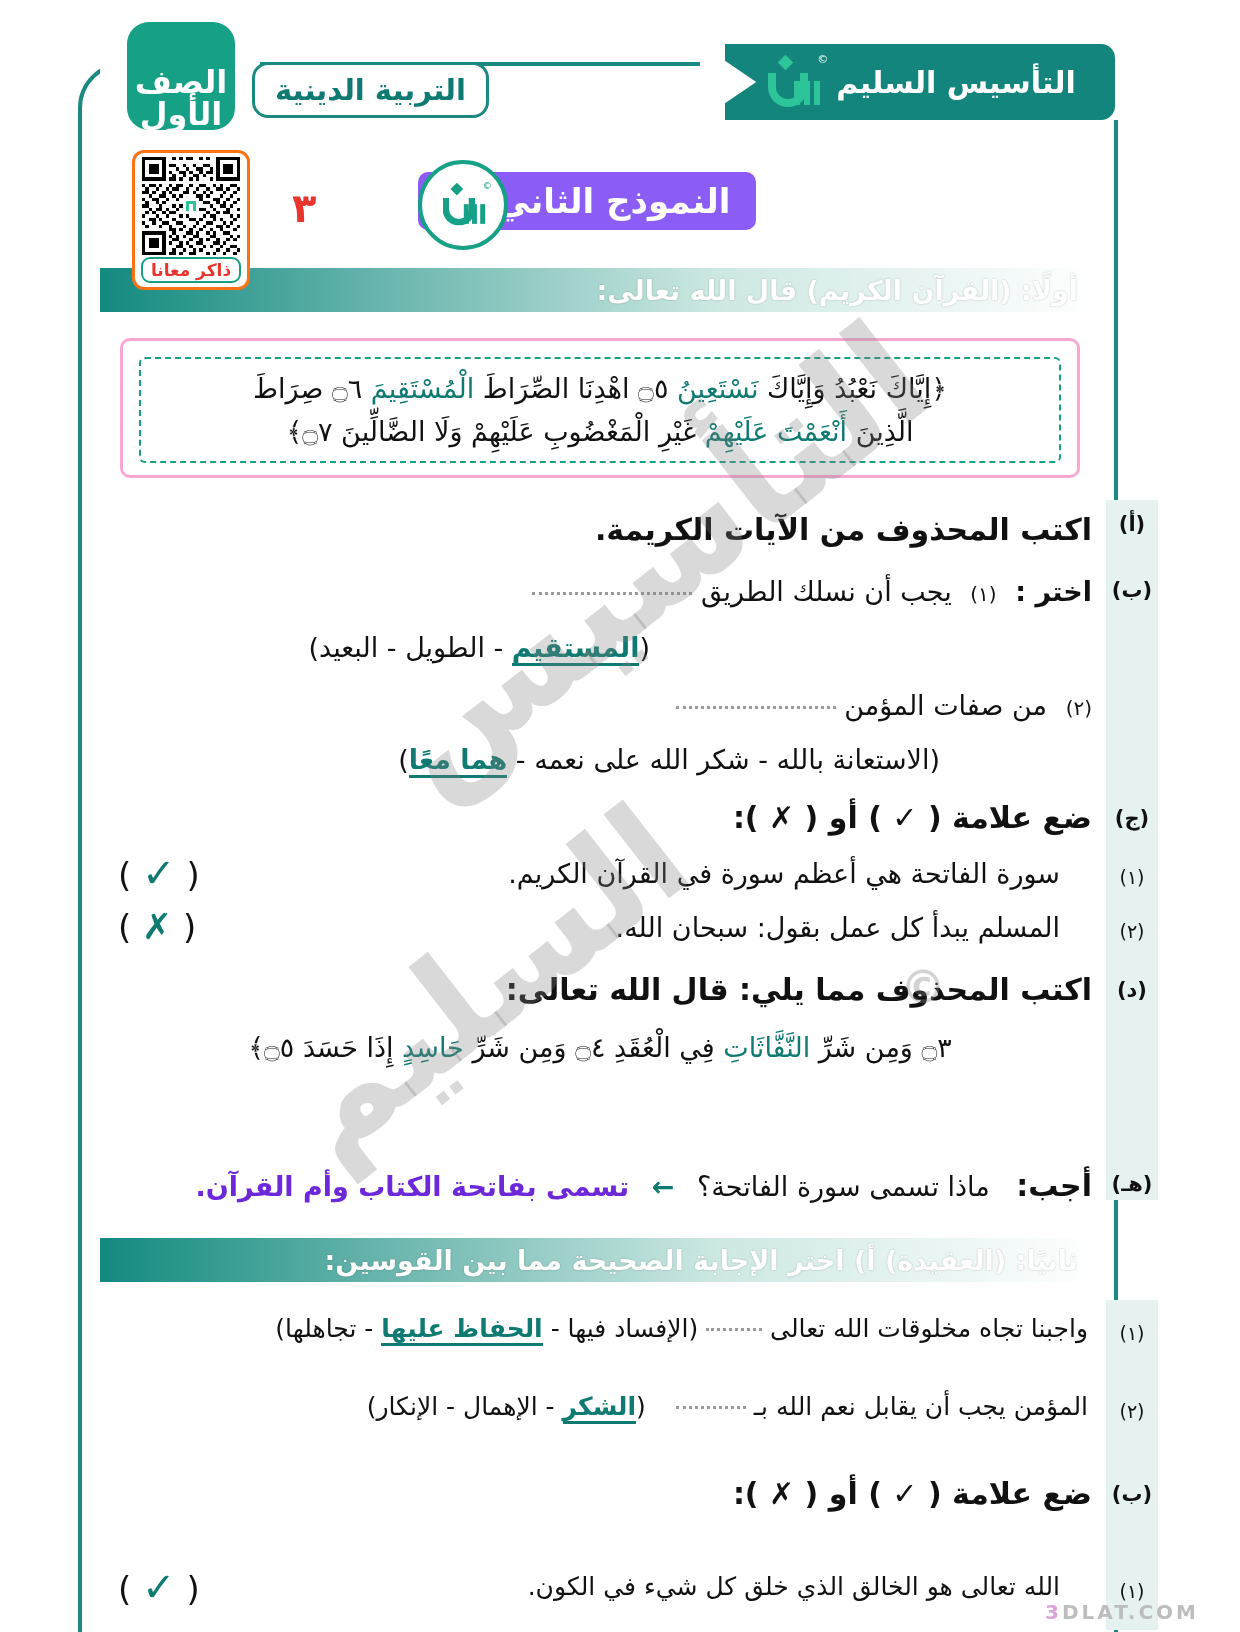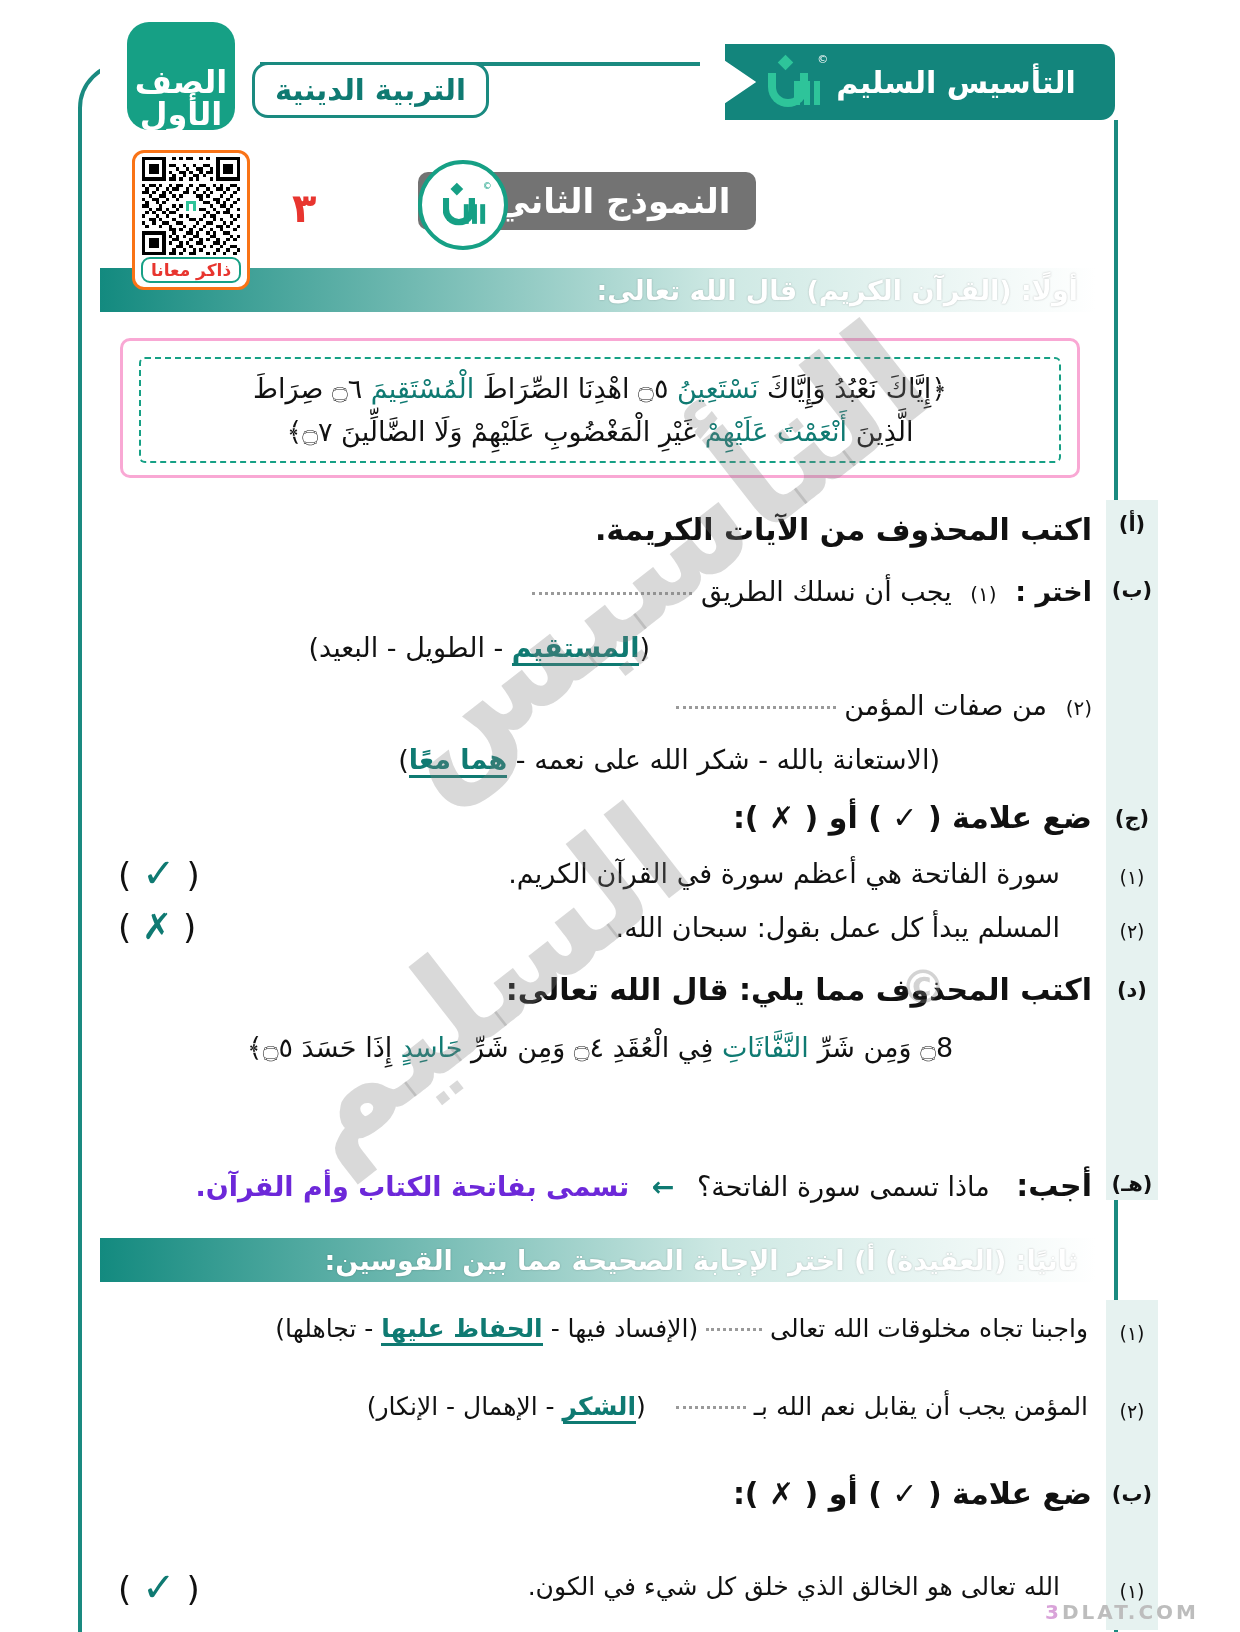--- a/index.html
+++ b/index.html
@@ -59,21 +59,21 @@
   .qr-label{
     margin-top:2px;border:2px solid #16a085;border-radius:9px;background:#fff;
     color:#e8352f;font-weight:bold;font-size:17px;padding:1px 8px;white-space:nowrap;
   }
   .page-num{
     position:absolute;left:292px;top:185px;color:#e8352f;font-weight:bold;font-size:40px;z-index:5;
   }
 
   
   .model-pill{
-    position:absolute;left:418px;top:172px;height:58px;background:#737373;
+    position:absolute;left:418px;top:172px;height:58px;background:#8b5cf6;
     border-radius:10px;display:flex;align-items:center;z-index:5;padding:0 26px 0 78px;
   }
   .model-pill .mtext{color:#fff;font-weight:bold;font-size:34px;white-space:nowrap;}
   .model-circle{
     position:absolute;left:418px;top:160px;width:82px;height:82px;border-radius:50%;
     background:#fff;border:4px solid #16a085;z-index:6;
     display:flex;align-items:center;justify-content:center;
   }
   .model-circle .logo-mark{transform:scale(.82);}
   .model-circle .lm-cup,.model-circle .lm-bar,.model-circle .lm-bar2,
@@ -462,21 +462,21 @@
 <div class="q-label" style="top:920px;font-size:19px;">(٢)</div>
 <div class="row q-body" style="right:180px;top:912px;">المسلم يبدأ كل عمل بقول: سبحان الله.</div>
 <div class="mark" style="left:118px;top:906px;">( <span class="cross">✗</span> )</div>
 
 <div class="q-label bold" style="top:978px;">(د)</div>
 <div class="row q-head" style="right:148px;top:972px;text-align:right;">اكتب المحذوف مما يلي: قال الله تعالى:</div>
 
 <div class="verse-box" style="top:1022px;height:134px;border:none;padding:0;">
   <div style="padding:4px 10px;">
     <div class="verse-line">
-      <span>۝8 وَمِن شَرِّ </span><span class="hl">النَّفَّاثَاتِ</span><span> فِي الْعُقَدِ ۝٤ وَمِن شَرِّ </span><span class="hl">حَاسِدٍ</span><span> إِذَا حَسَدَ ۝٥﴾</span>
+      <span>۝٣ وَمِن شَرِّ </span><span class="hl">النَّفَّاثَاتِ</span><span> فِي الْعُقَدِ ۝٤ وَمِن شَرِّ </span><span class="hl">حَاسِدٍ</span><span> إِذَا حَسَدَ ۝٥﴾</span>
     </div>
   </div>
 </div>
 
 <div class="q-label bold" style="top:1172px;">(هـ)</div>
 <div class="row q-body" style="right:148px;top:1168px;">
   <b style="font-size:30px;">أجب:</b>
   <span style="margin-right:18px;">ماذا تسمى سورة الفاتحة؟</span>
   <span style="color:#0f7a72;font-weight:bold;margin:0 14px;">←</span>
   <b class="ans-plain">تسمى بفاتحة الكتاب وأم القرآن.</b>

